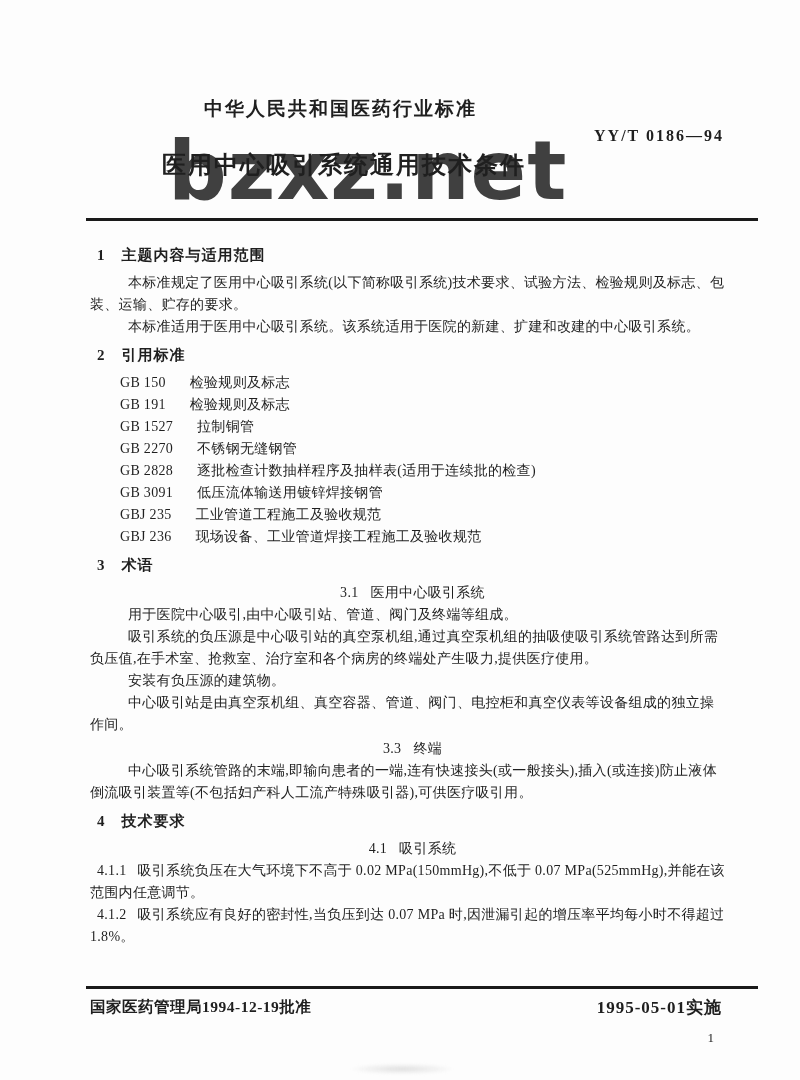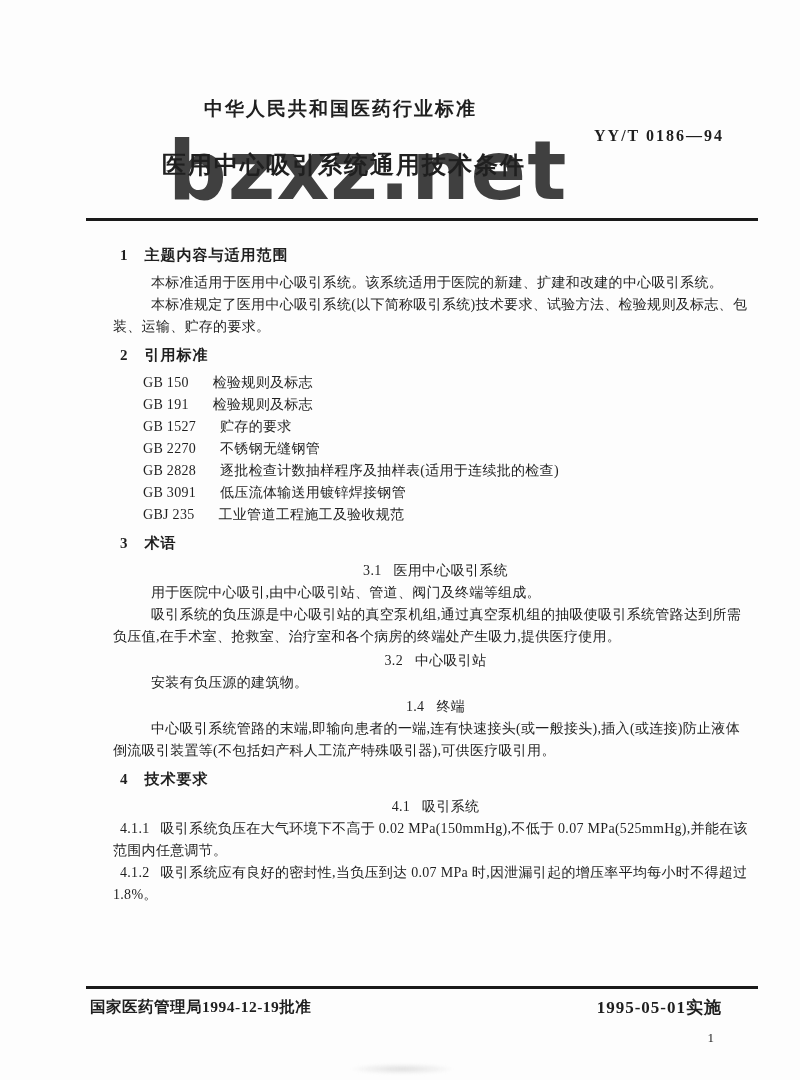--- a/index.html
+++ b/index.html
@@ -37,21 +37,20 @@
   }
   .top-rule{
     position:absolute;left:86px;top:218px;width:672px;height:3px;
     background:#1a1a1a;z-index:2;
   }
   
   .content{
     position:absolute;left:90px;top:238px;width:638px;
     font-size:14px;line-height:22px;letter-spacing:0.3px;
     z-index:2;
-    margin-left:23px;
   }
   .sec-heading{
     font-size:15px;font-weight:bold;letter-spacing:1px;
     margin:6px 0 6px;padding-left:7px;line-height:22px;
   }
   .sec-heading .num{margin-right:16px;}
   .sub-heading{margin:2px 0 0;padding-left:7px;line-height:22px;text-align:center;}
   .sub-heading .num{margin-right:12px;}
   .para{margin:0;line-height:22px;}
   .para.indent{text-indent:38px;}
@@ -94,37 +93,38 @@
   <div class="std-type">中华人民共和国医药行业标准</div>
 
   <div class="doc-number">YY/T 0186—94</div>
 
   <div class="doc-title">医用中心吸引系统通用技术条件</div>
 
   <div class="top-rule"></div>
 
   <div class="content">
       <div class="sec-heading"><span class="num">1</span><span class="txt">主题内容与适用范围</span></div>
+      <p class="para indent">本标准规定了医用中心吸引系统(以下简称吸引系统)技术要求、试验方法、检验规则及标志、包装、运输、贮存的要求。</p>
       <p class="para indent">本标准适用于医用中心吸引系统。该系统适用于医院的新建、扩建和改建的中心吸引系统。</p>
-      <p class="para indent">本标准规定了医用中心吸引系统(以下简称吸引系统)技术要求、试验方法、检验规则及标志、包装、运输、贮存的要求。</p>
       <div class="sec-heading"><span class="num">2</span><span class="txt">引用标准</span></div>
       <div class="ref-item"><span class="ref-code">GB 150</span><span class="ref-title">检验规则及标志</span></div>
       <div class="ref-item"><span class="ref-code">GB 191</span><span class="ref-title">检验规则及标志</span></div>
-      <div class="ref-item"><span class="ref-code">GB 1527</span><span class="ref-title">贮存的要求</span></div>
+      <div class="ref-item"><span class="ref-code">GB 1527</span><span class="ref-title">拉制铜管</span></div>
       <div class="ref-item"><span class="ref-code">GB 2270</span><span class="ref-title">不锈钢无缝钢管</span></div>
       <div class="ref-item"><span class="ref-code">GB 2828</span><span class="ref-title">逐批检查计数抽样程序及抽样表(适用于连续批的检查)</span></div>
       <div class="ref-item"><span class="ref-code">GB 3091</span><span class="ref-title">低压流体输送用镀锌焊接钢管</span></div>
       <div class="ref-item"><span class="ref-code">GBJ 235</span><span class="ref-title">工业管道工程施工及验收规范</span></div>
+      <div class="ref-item"><span class="ref-code">GBJ 236</span><span class="ref-title">现场设备、工业管道焊接工程施工及验收规范</span></div>
       <div class="sec-heading"><span class="num">3</span><span class="txt">术语</span></div>
       <div class="sub-heading"><span class="num">3.1</span><span class="txt">医用中心吸引系统</span></div>
       <p class="para indent">用于医院中心吸引,由中心吸引站、管道、阀门及终端等组成。</p>
       <p class="para indent">吸引系统的负压源是中心吸引站的真空泵机组,通过真空泵机组的抽吸使吸引系统管路达到所需负压值,在手术室、抢救室、治疗室和各个病房的终端处产生吸力,提供医疗使用。</p>
-      <div class="sub-heading"><span class="num">3.2</span><span class="txt">中心吸引站</span></div>
       <p class="para indent">安装有负压源的建筑物。</p>
-      <div class="sub-heading"><span class="num">1.4</span><span class="txt">终端</span></div>
+      <p class="para indent">中心吸引站是由真空泵机组、真空容器、管道、阀门、电控柜和真空仪表等设备组成的独立操作间。</p>
+      <div class="sub-heading"><span class="num">3.3</span><span class="txt">终端</span></div>
       <p class="para indent">中心吸引系统管路的末端,即输向患者的一端,连有快速接头(或一般接头),插入(或连接)防止液体倒流吸引装置等(不包括妇产科人工流产特殊吸引器),可供医疗吸引用。</p>
       <div class="sec-heading"><span class="num">4</span><span class="txt">技术要求</span></div>
       <div class="sub-heading"><span class="num">4.1</span><span class="txt">吸引系统</span></div>
       <div class="num-para"><span class="num">4.1.1</span><span class="txt">吸引系统负压在大气环境下不高于 0.02 MPa(150mmHg),不低于 0.07 MPa(525mmHg),并能在该范围内任意调节。</span></div>
       <div class="num-para"><span class="num">4.1.2</span><span class="txt">吸引系统应有良好的密封性,当负压到达 0.07 MPa 时,因泄漏引起的增压率平均每小时不得超过 1.8%。</span></div>
     </div>
 
   <div class="footer-rule"></div>
 
   <div class="approval">国家医药管理局1994-12-19批准</div>

